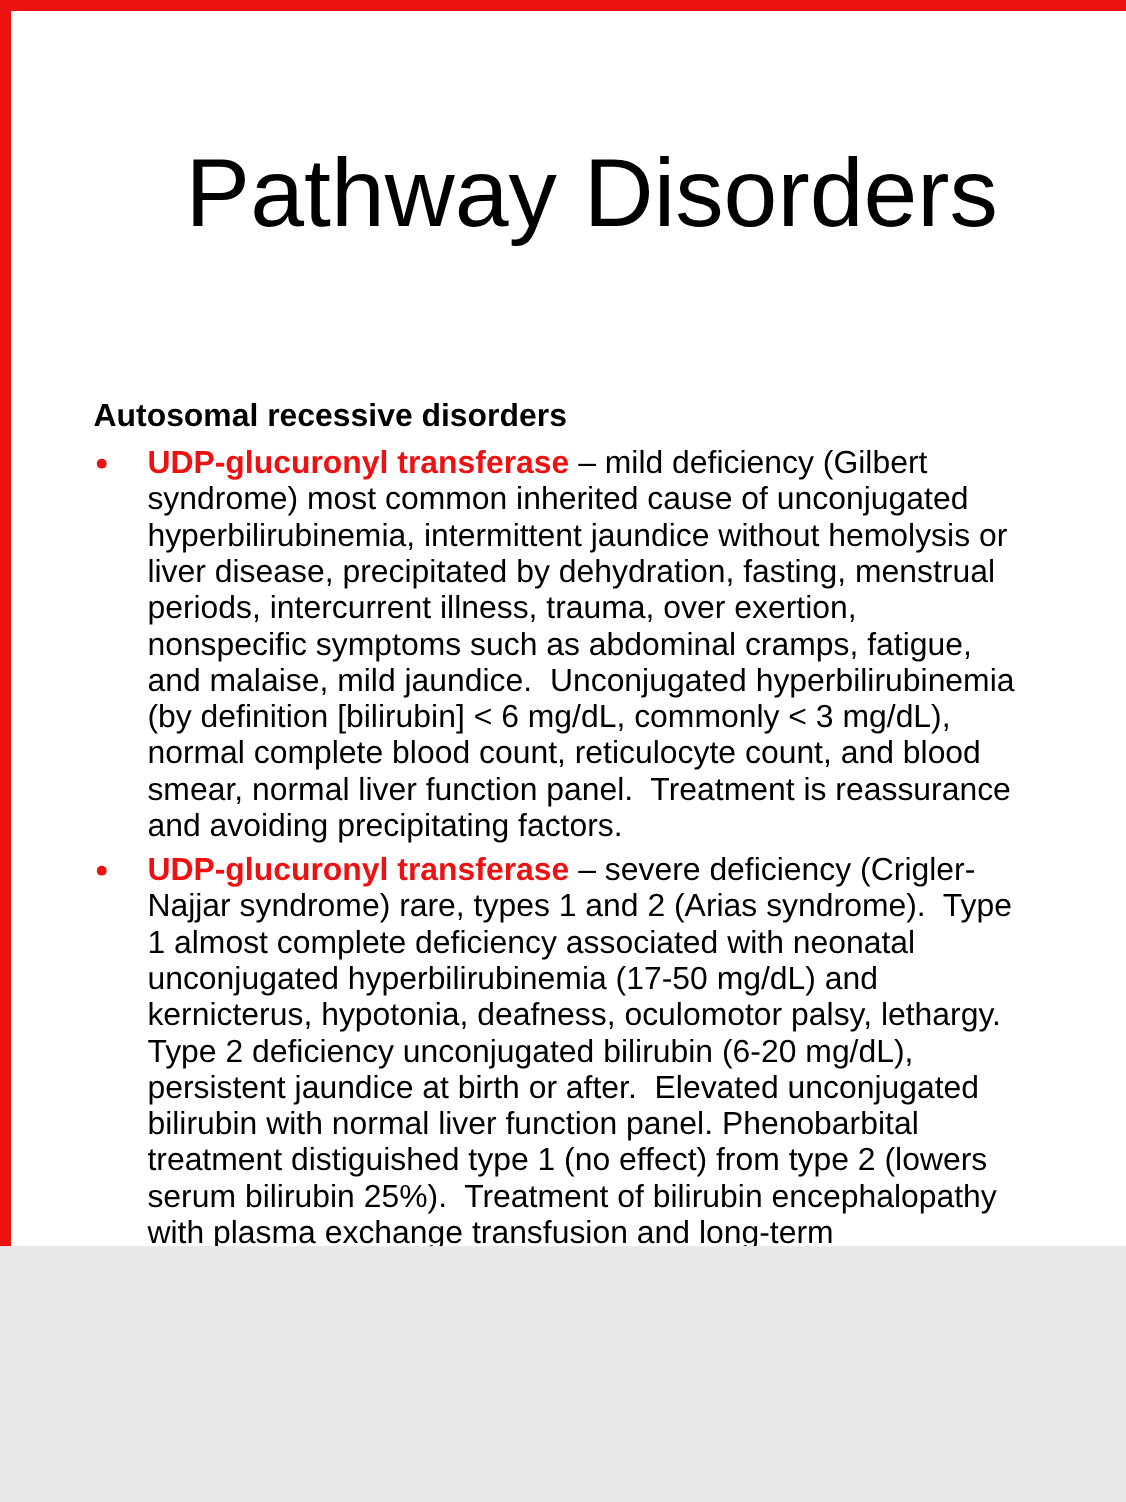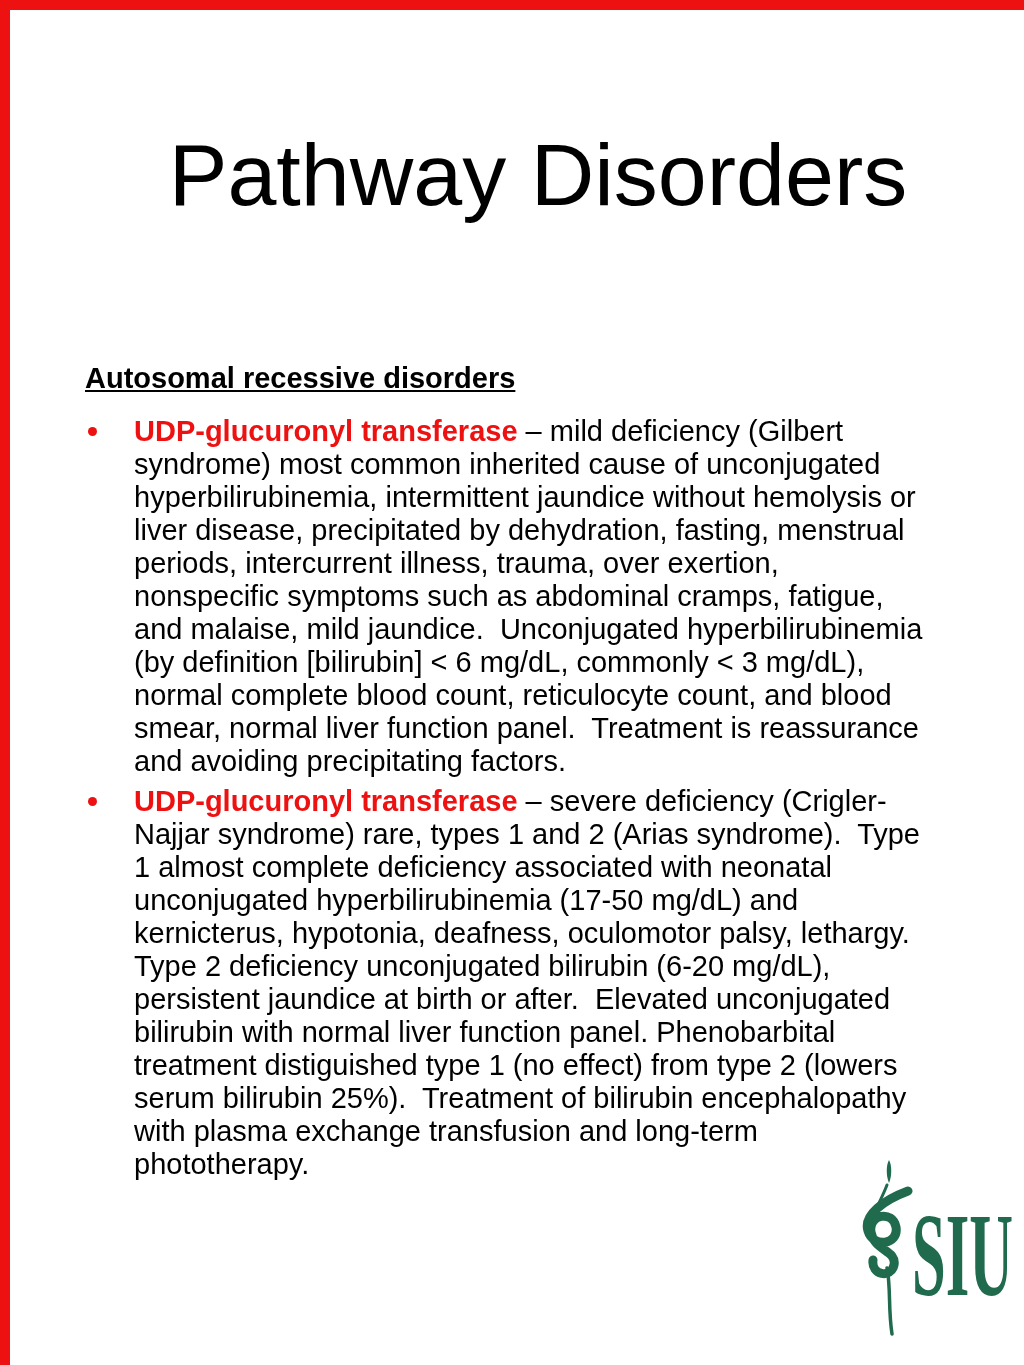--- a/index.html
+++ b/index.html
@@ -4,21 +4,21 @@
 <style>
   :root{
     --accent-red:#ee1111;
     --siu-green:#206a4e;
     --text-black:#000000;
     --page-bg:#ffffff;
   }
   html,body{margin:0;padding:0;background:#e8e8e8;}
   .slide{
     position:relative;
-    width:1024px;height:1365px;
+    width:1024px;height:1133px;
     background:var(--page-bg);
     overflow:hidden;
     font-family:"Liberation Sans", sans-serif;
     color:var(--text-black);
   }
   .bar-top{
     position:absolute;top:0;left:0;
     width:1024px;height:10px;
     background:var(--accent-red);
   }
@@ -40,22 +40,21 @@
     white-space:nowrap;
   }
   .content{
     position:absolute;left:85px;top:362px;
     width:845px;
     font-size:29px;
     line-height:33px;
   }
   .heading{
     font-weight:bold;
-    margin:0 0 20px 0;
-    text-decoration:underline;
+    margin:0 0 10px 0;
   }
   ul.bullets{
     list-style:none;
     margin:0;padding:0;
   }
   li.bullet{
     position:relative;
     padding-left:49px;
     white-space:pre-wrap;
   }

